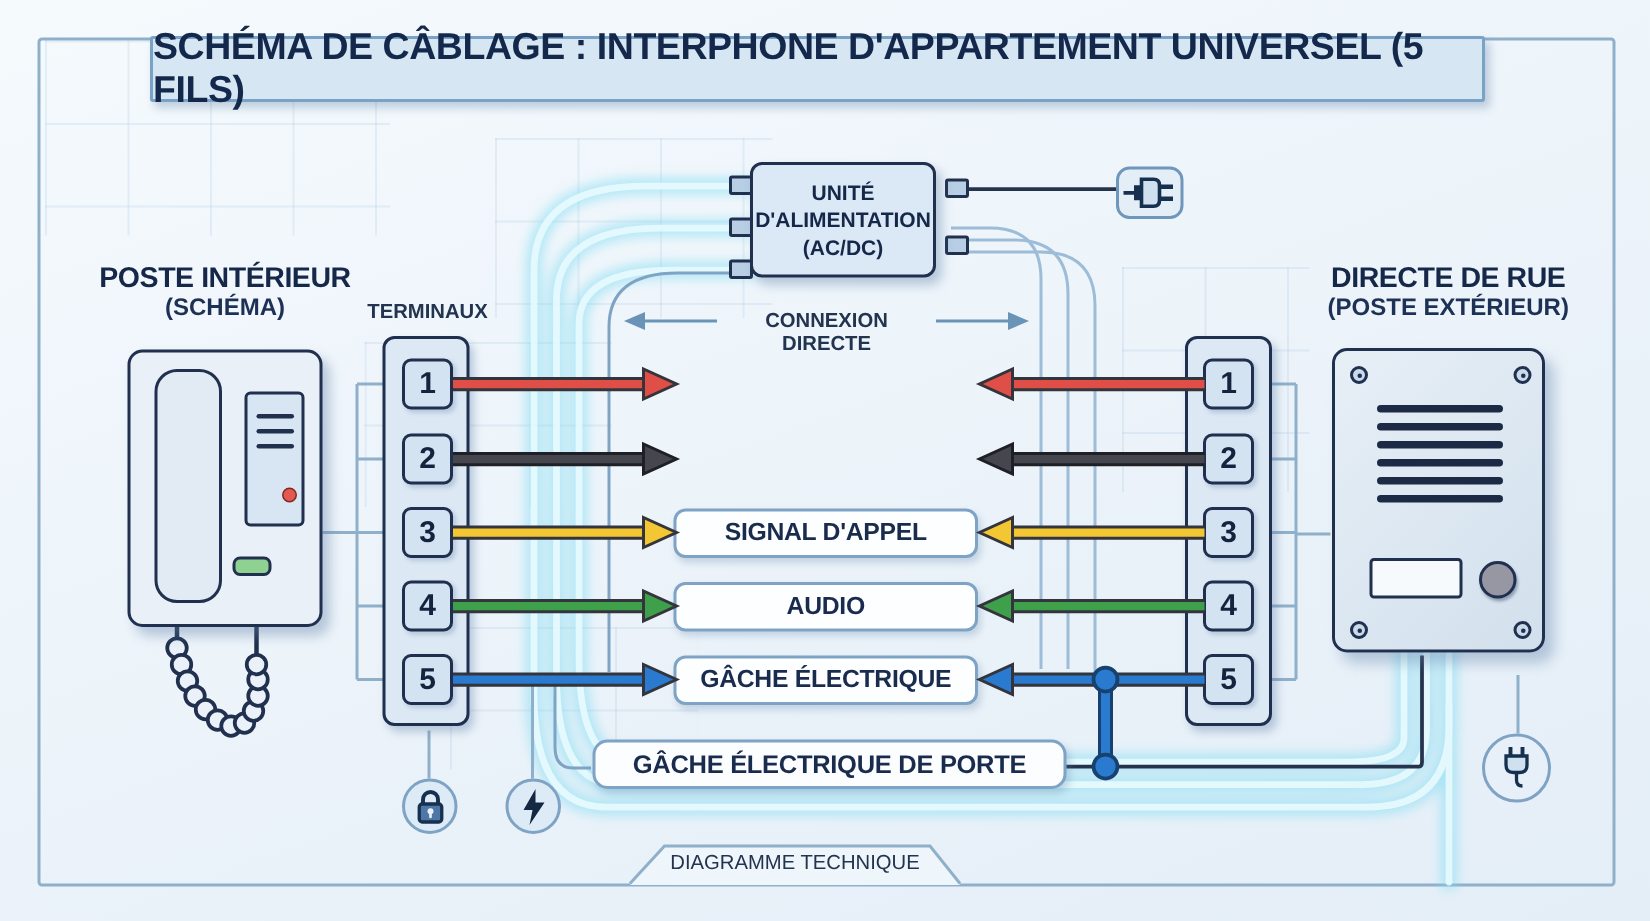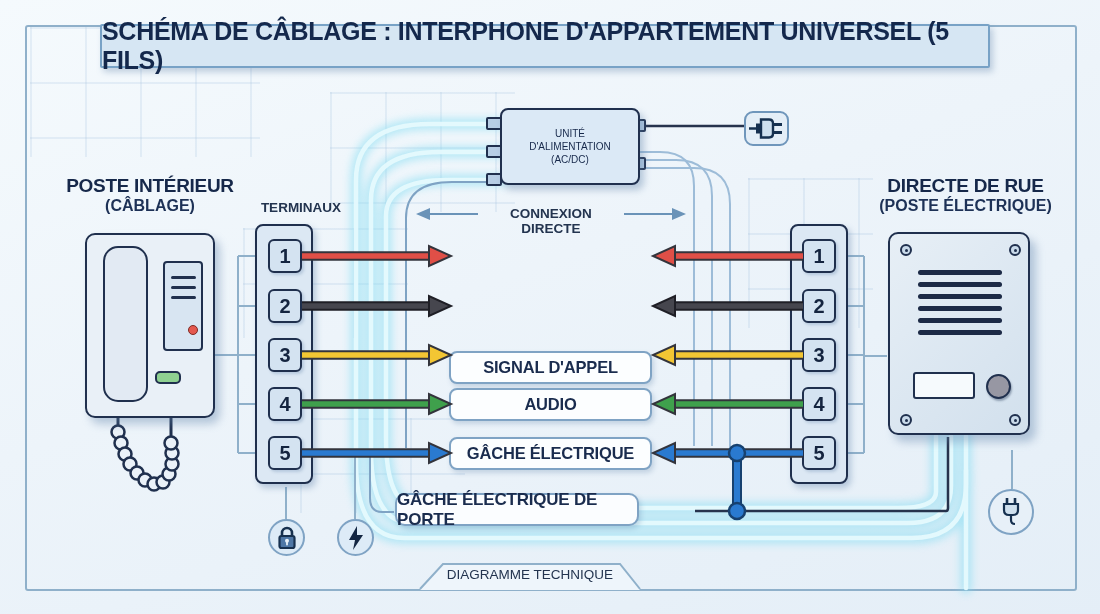--- a/index.html
+++ b/index.html
@@ -27,24 +27,24 @@
 
   .title-banner{
     left:100px;top:24px;width:890px;height:44px;
     background:#d6e6f3;border:2px solid #78a2c6;border-radius:2px;
     display:flex;align-items:center;justify-content:center;
     font-size:25px;font-weight:bold;letter-spacing:-.3px;color:#14284c;
     box-shadow:3px 4px 6px rgba(95,130,170,.35);
     box-sizing:border-box;
   }
   .psu{
-    left:500px;top:108px;width:140px;height:77px;
+    left:500px;top:108px;width:124px;height:77px;
     background:#dbe9f6;border:2.5px solid #20304e;border-radius:8px;
     display:flex;flex-direction:column;align-items:center;justify-content:center;
-    font-size:10px;font-weight:normal;line-height:1.3;text-align:center;color:#16284a;
+    font-size:14px;font-weight:bold;line-height:1.3;text-align:center;color:#16284a;
     box-shadow:4px 5px 7px rgba(95,130,170,.4);box-sizing:border-box;
   }
   .psu-tab{
     position:absolute;width:16px;height:13px;background:#b7cee5;
     border:2px solid #20304e;border-radius:2px;box-sizing:border-box;
   }
   .plugbox{
     left:744px;top:111px;width:45px;height:35px;
     background:#e4eef7;border:2px solid #6f96bb;border-radius:9px;
     display:flex;align-items:center;justify-content:center;box-sizing:border-box;
@@ -64,21 +64,21 @@
     box-shadow:2px 2px 3px rgba(95,130,170,.3);
   }
   .row-label{
     position:absolute;left:449px;width:203px;height:33px;
     background:#fcfeff;border:2px solid #7fa3c4;border-radius:8px;box-sizing:border-box;
     display:flex;align-items:center;justify-content:center;
     font-size:16.5px;font-weight:bold;letter-spacing:-.2px;color:#1a2c4e;
     box-shadow:2px 3px 5px rgba(95,130,170,.28);
   }
   .gache-box{
-    left:395px;top:493px;width:244px;height:33px;
+    left:395px;top:493px;width:316px;height:33px;
     background:#fbfdff;border:2px solid #7fa3c4;border-radius:10px;box-sizing:border-box;
     display:flex;align-items:center;justify-content:center;
     font-size:17px;font-weight:bold;letter-spacing:-.2px;color:#1a2c4e;
     box-shadow:2px 3px 5px rgba(95,130,170,.28);
   }
   .phone{
     left:85px;top:233px;width:130px;height:185px;
     background:#e9f0f7;border:2.5px solid #20304e;border-radius:10px;
     box-shadow:5px 6px 8px rgba(95,130,170,.4);box-sizing:border-box;
   }
@@ -225,24 +225,24 @@
       <path d="M1,13.5 H8" stroke="#16304f" stroke-width="2.5" fill="none"></path>
       <rect x="8" y="8.5" width="5" height="10" fill="#16304f"></rect>
       <path d="M13,4.5 h8 q4,0 4,4 v10 q0,4 -4,4 h-8 z" fill="#cfe0ee" stroke="#16304f" stroke-width="2.4"></path>
       <path d="M25,9.5 h9 M25,17.5 h9" stroke="#16304f" stroke-width="3" fill="none"></path>
     </svg>
   </div>
 
   <div class="abs small-cap z3" style="left:480px;top:206px;width:142px">CONNEXION DIRECTE</div>
 
   <div class="abs station-title z3" style="left:55px;top:175px;width:190px">POSTE INTÉRIEUR</div>
-  <div class="abs station-sub z3" style="left:55px;top:197px;width:190px">(CÂBLAGE)</div>
-  <div class="abs small-cap z3" style="left:241px;top:200px;width:120px">TERMINAUX</div>
+  <div class="abs station-sub z3" style="left:55px;top:197px;width:190px">(SCHÉMA)</div>
+  <div class="abs small-cap z3" style="left:225px;top:200px;width:120px">TERMINAUX</div>
   <div class="abs station-title z3" style="left:868px;top:175px;width:195px">DIRECTE DE RUE</div>
-  <div class="abs station-sub z3" style="left:868px;top:197px;width:195px">(POSTE ÉLECTRIQUE)</div>
+  <div class="abs station-sub z3" style="left:868px;top:197px;width:195px">(POSTE EXTÉRIEUR)</div>
 
   <div class="abs phone z3">
     <div class="handset"></div>
     <div class="panel">
       <div class="pline" style="top:13px"></div>
       <div class="pline" style="top:23px"></div>
       <div class="pline" style="top:33px"></div>
       <div class="reddot"></div>
     </div>
     <div class="greenbtn"></div>
@@ -256,21 +256,21 @@
   <div class="term-sq z3" style="left:268px;top:338px">3</div>
   <div class="term-sq z3" style="left:268px;top:387px">4</div>
   <div class="term-sq z3" style="left:268px;top:436px">5</div>
 
   <div class="term-sq z3" style="left:802px;top:239px">1</div>
   <div class="term-sq z3" style="left:802px;top:289px">2</div>
   <div class="term-sq z3" style="left:802px;top:338px">3</div>
   <div class="term-sq z3" style="left:802px;top:387px">4</div>
   <div class="term-sq z3" style="left:802px;top:436px">5</div>
 
-  <div class="row-label z3" style="top:351px">SIGNAL D'APPEL</div>
+  <div class="row-label z3" style="top:339px">SIGNAL D'APPEL</div>
   <div class="row-label z3" style="top:437px">GÂCHE ÉLECTRIQUE</div>
   <div class="row-label z3" style="top:388px">AUDIO</div>
 
   <div class="abs door z3">
     <div class="screw" style="left:10px;top:10px"></div>
     <div class="screw" style="left:119px;top:10px"></div>
     <div class="screw" style="left:10px;top:180px"></div>
     <div class="screw" style="left:119px;top:180px"></div>
     <div class="gbar" style="top:36px"></div>
     <div class="gbar" style="top:48px"></div>

